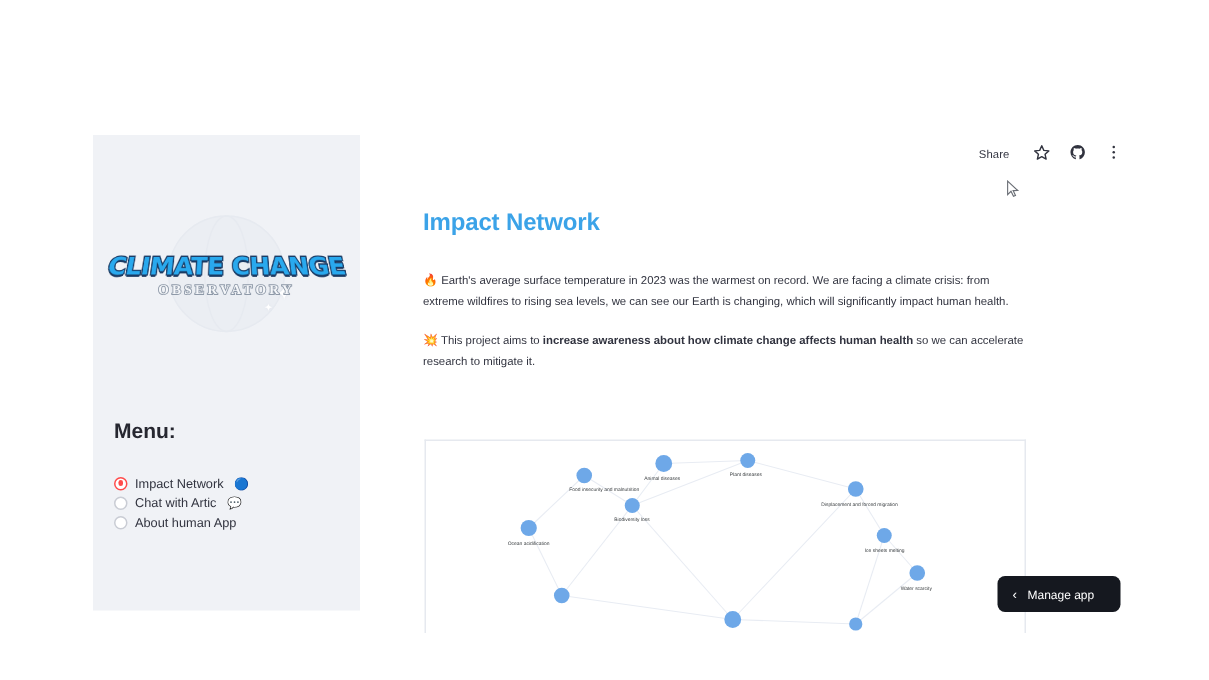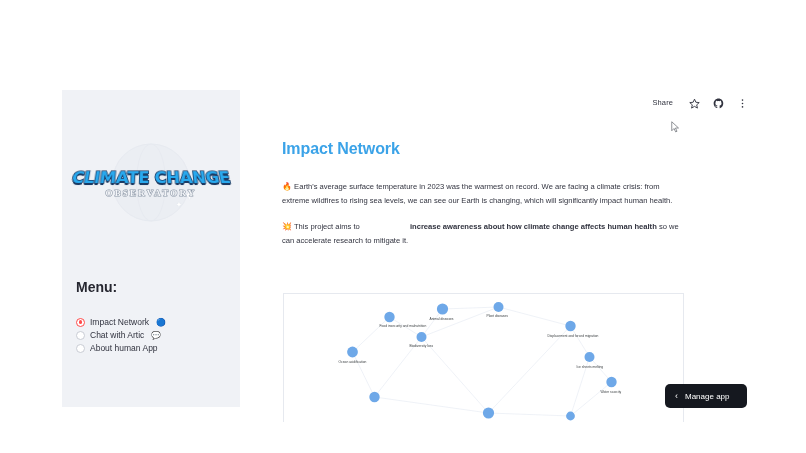--- a/index.html
+++ b/index.html
@@ -13,21 +13,21 @@
     position: relative;
     width: 806px; height: 453px;
     background: #ffffff;
   }
 
   
   .toolbar {
     position: absolute;
     top: 96px; right: 58px;
     display: flex;
-    align-items: flex-end;
+    align-items: flex-start;
     gap: 13px;
   }
   .toolbar .share-btn {
     font-size: 7.5px;
     color: #31333f;
     letter-spacing: 0.1px;
     background: transparent;
     border: none;
     padding: 2px 3px;
     cursor: pointer;
@@ -177,21 +177,21 @@
     color: #3ba3e8;
     letter-spacing: -0.1px;
     margin: 0 0 22px 0;
   }
   .para {
     font-size: 7.6px;
     line-height: 1.72;
     color: #31333f;
     margin: 0 0 13px 0;
   }
-  .para b { font-weight: bold; margin-left: 48px; }
+  .para b { font-weight: bold; }
   .para i { font-style: italic; }
   .emoji-inline { font-size: 8px; }
 
   
   .graph-card {
     position: absolute;
     left: 283px; top: 293px;
     width: 399px; height: 128px;
     border: 1px solid #e6e9ef;
     border-bottom: none;

